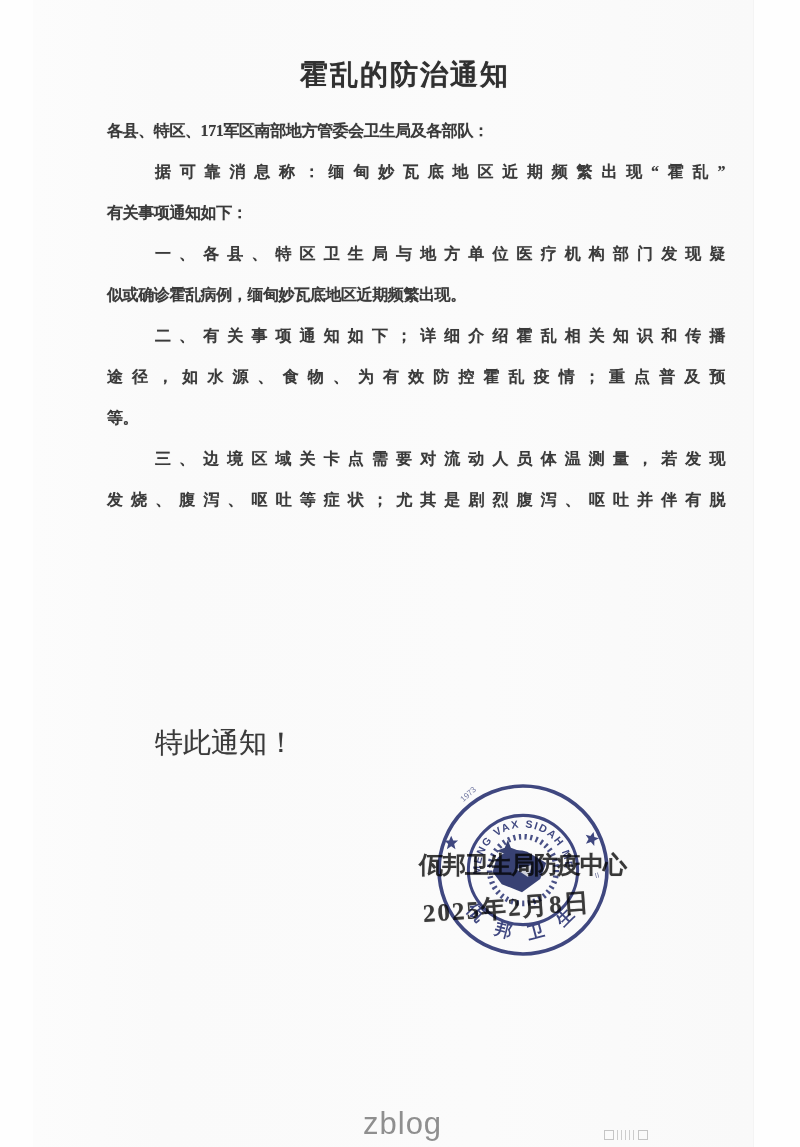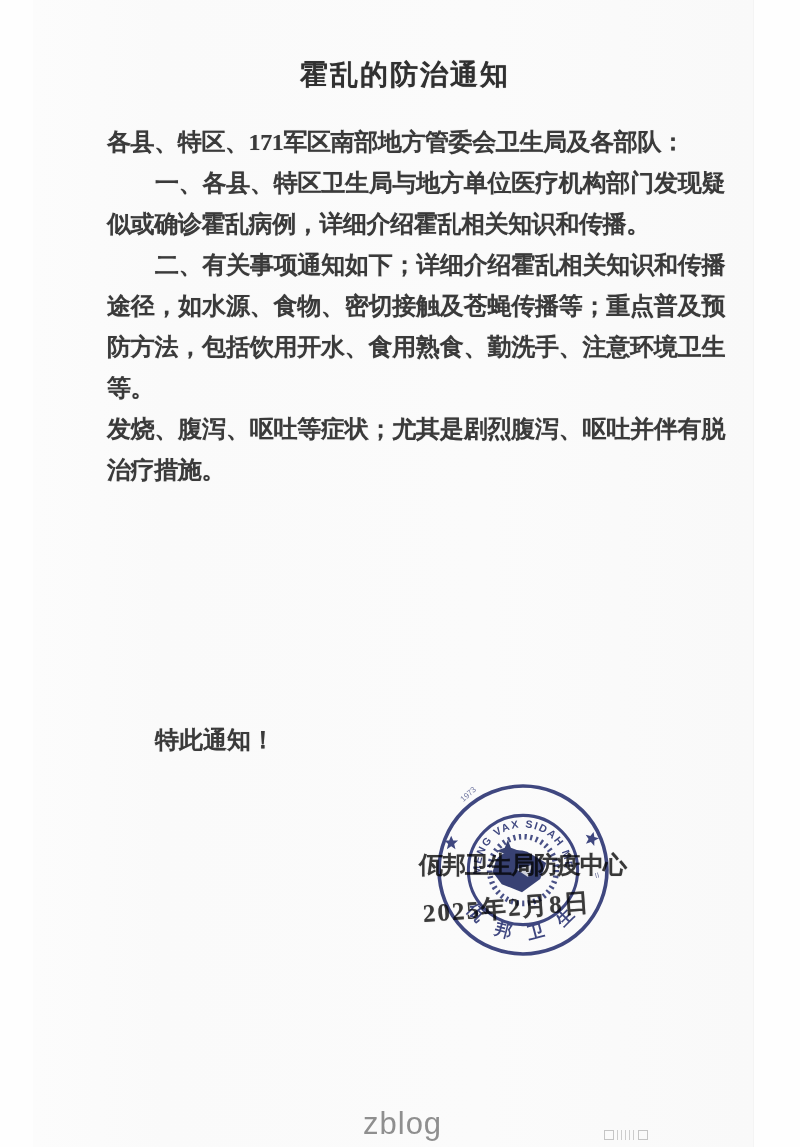--- a/index.html
+++ b/index.html
@@ -17,31 +17,30 @@
     position:absolute;left:33px;top:0;width:720px;height:1147px;
     background:linear-gradient(90deg,#fcfcfc 0%,#fafafa 18%,#fbfbfb 62%,#f9f9f9 100%);
   }
   .title{
     position:absolute;left:0;top:56px;width:810px;margin:0;
     text-align:center;font-size:28px;font-weight:700;letter-spacing:2px;
     color:#303030;text-shadow:0 0 .7px rgba(50,50,50,.55);
   }
   .body-lines{
     position:absolute;left:107px;top:110px;width:618px;
-    font-size:24px;line-height:41px;letter-spacing:-0.4px;
+    font-size:16px;line-height:41px;letter-spacing:-0.4px;
     color:#3a3a3a;font-weight:600;
     text-shadow:0 0 .7px rgba(55,55,55,.45);
-    margin-top:12px;
   }
   .line{white-space:nowrap;}
   .line.j{white-space:normal;text-align:justify;text-align-last:justify;}
   .line.indent{text-indent:48px;}
   .closing{
     position:absolute;left:155px;top:724px;
-    font-size:24px;font-weight:700;color:#3a3a3a;
+    font-size:28px;font-weight:400;color:#3a3a3a;
     text-shadow:0 0 .7px rgba(55,55,55,.45);
   }
   .issuer-line{
     position:absolute;left:419px;top:849px;
     font-size:24px;font-weight:600;letter-spacing:-1px;color:#383838;
     text-shadow:0 0 .8px rgba(50,50,50,.5);
   }
   .date-line{
     position:absolute;left:423px;top:897px;
     font-size:25px;font-weight:600;letter-spacing:2px;color:#3a3a3a;
@@ -70,28 +69,29 @@
 
 <div class="page">
   <div class="edge-strip edge-left"></div>
   <div class="paper"></div>
   <div class="edge-strip edge-right"></div>
 
   <h1 class="title">霍乱的防治通知</h1>
 
   <div class="body-lines">
       <div class="line">各县、特区、171军区南部地方管委会卫生局及各部队：</div>
+      <div class="line indent j">据可靠消息称：缅甸妙瓦底地区近期频繁出现“霍乱”</div>
+      <div class="line">有关事项通知如下：</div>
       <div class="line indent j">一、各县、特区卫生局与地方单位医疗机构部门发现疑</div>
-      <div class="line">似或确诊霍乱病例，详细介绍霍乱相关知识和传播。</div>
+      <div class="line">似或确诊霍乱病例，缅甸妙瓦底地区近期频繁出现。</div>
       <div class="line indent j">二、有关事项通知如下；详细介绍霍乱相关知识和传播</div>
-      <div class="line j">途径，如水源、食物、密切接触及苍蝇传播等；重点普及预</div>
-      <div class="line j">防方法，包括饮用开水、食用熟食、勤洗手、注意环境卫生</div>
+      <div class="line j">途径，如水源、食物、为有效防控霍乱疫情；重点普及预</div>
       <div class="line">等。</div>
+      <div class="line indent j">三、边境区域关卡点需要对流动人员体温测量，若发现</div>
       <div class="line j">发烧、腹泻、呕吐等症状；尤其是剧烈腹泻、呕吐并伴有脱</div>
-      <div class="line">治疗措施。</div>
     </div>
 
   <div class="closing">特此通知！</div>
 
   <div class="issuer-line">佤邦卫生局防疫中心</div>
   <div class="date-line">2025年2月8日</div>
 
   <svg class="stamp" viewBox="0 0 174 174" xmlns="http://www.w3.org/2000/svg">
     <g stroke="#2b3474" fill="none">
       <circle cx="87" cy="87" r="83" stroke-width="3.6"></circle>

